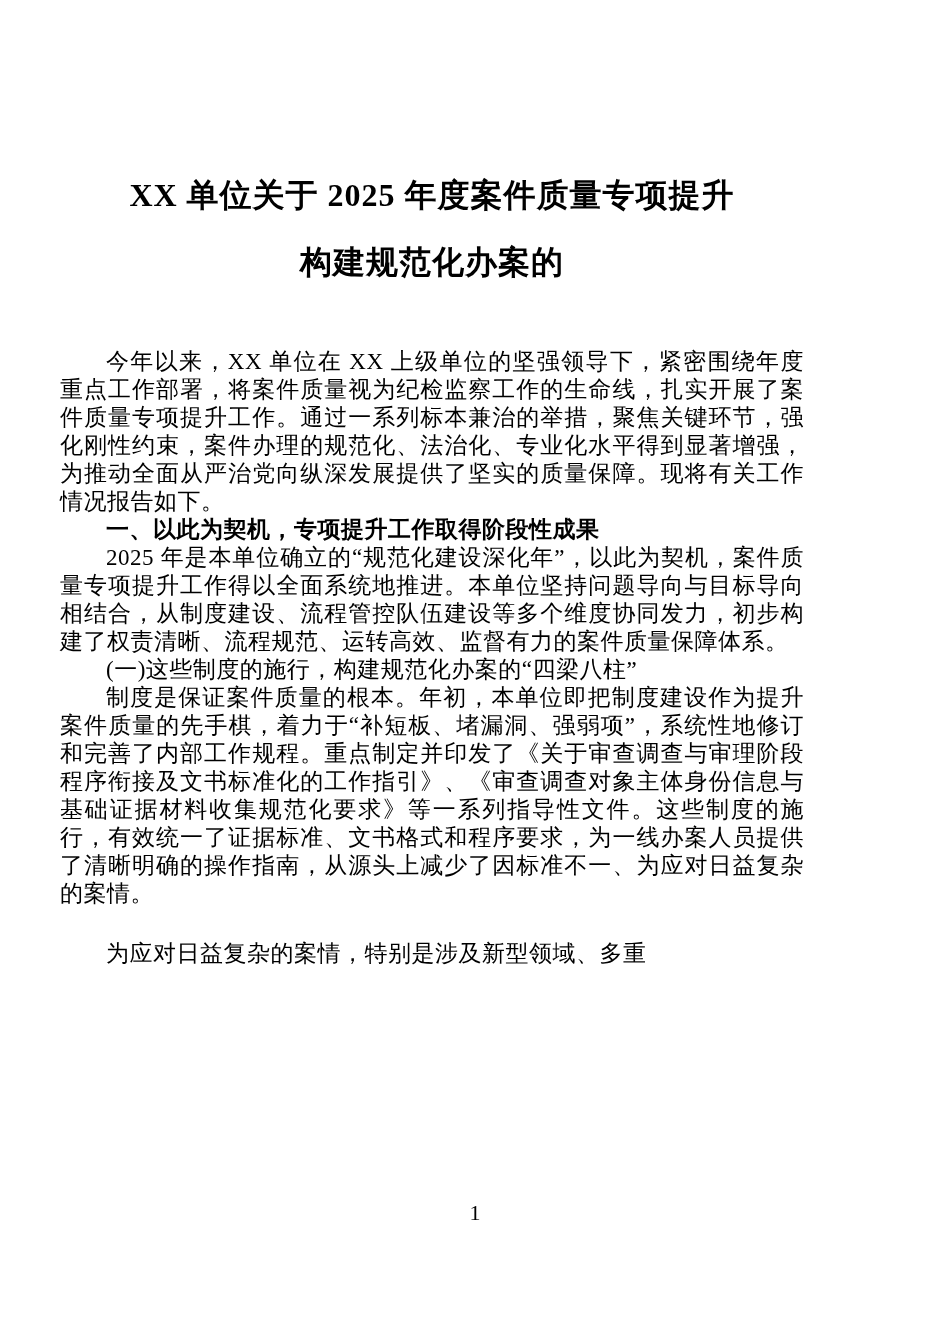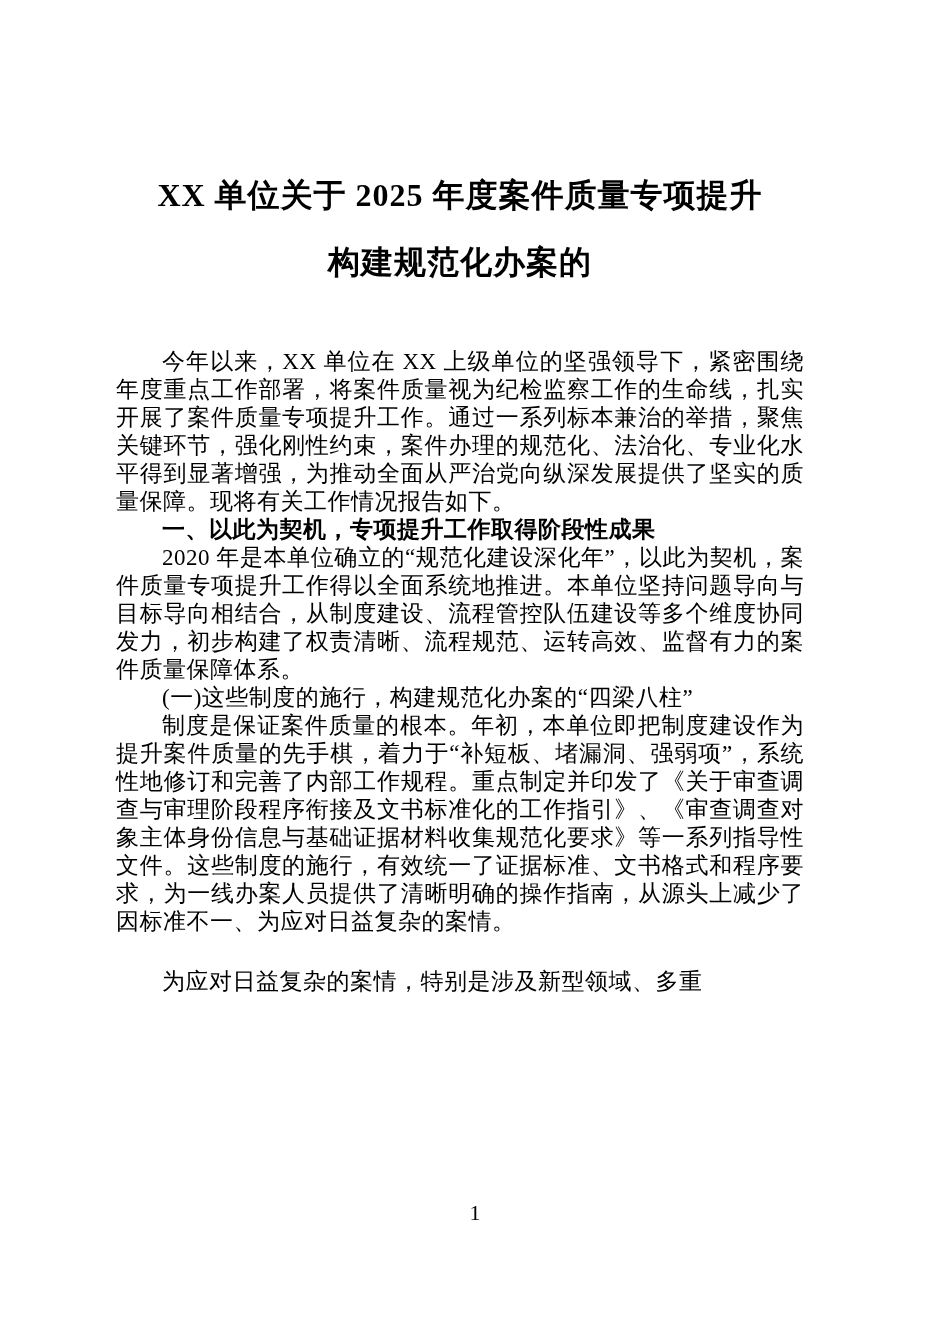--- a/index.html
+++ b/index.html
@@ -12,21 +12,21 @@
     height: 1344px;
     font-family: "Liberation Serif", "DejaVu Serif", serif;
     color: #000000;
     overflow: hidden;
   }
   .page {
     position: relative;
     width: 950px;
     height: 1344px;
     box-sizing: border-box;
-    padding: 162px 146px 0 116px;
+    padding: 162px 146px 0 60px;
     background: #ffffff;
   }
   .doc-title {
     margin: 0 0 52px 0;
     font-size: 32px;
     font-weight: bold;
     text-align: center;
     line-height: 67px;
     letter-spacing: 1px;
   }
@@ -67,21 +67,21 @@
 <div class="page">
 
   <h1 class="doc-title">
     <span class="title-line">XX 单位关于 2025 年度案件质量专项提升</span>
     <span class="title-line">构建规范化办案的</span>
   </h1>
 
   <div class="doc-body">
     <p class="para body-para">今年以来，XX 单位在 XX 上级单位的坚强领导下，紧密围绕年度重点工作部署，将案件质量视为纪检监察工作的生命线，扎实开展了案件质量专项提升工作。通过一系列标本兼治的举措，聚焦关键环节，强化刚性约束，案件办理的规范化、法治化、专业化水平得到显著增强，为推动全面从严治党向纵深发展提供了坚实的质量保障。现将有关工作情况报告如下。</p>
     <p class="para heading-para">一、以此为契机，专项提升工作取得阶段性成果</p>
-    <p class="para body-para">2020 年是本单位确立的“规范化建设深化年”，以此为契机，案件质量专项提升工作得以全面系统地推进。本单位坚持问题导向与目标导向相结合，从制度建设、流程管控队伍建设等多个维度协同发力，初步构建了权责清晰、流程规范、运转高效、监督有力的案件质量保障体系。</p>
+    <p class="para body-para">2025 年是本单位确立的“规范化建设深化年”，以此为契机，案件质量专项提升工作得以全面系统地推进。本单位坚持问题导向与目标导向相结合，从制度建设、流程管控队伍建设等多个维度协同发力，初步构建了权责清晰、流程规范、运转高效、监督有力的案件质量保障体系。</p>
     <p class="para subheading-para">(一)这些制度的施行，构建规范化办案的“四梁八柱”</p>
     <p class="para body-para">制度是保证案件质量的根本。年初，本单位即把制度建设作为提升案件质量的先手棋，着力于“补短板、堵漏洞、强弱项”，系统性地修订和完善了内部工作规程。重点制定并印发了《关于审查调查与审理阶段程序衔接及文书标准化的工作指引》、《审查调查对象主体身份信息与基础证据材料收集规范化要求》等一系列指导性文件。这些制度的施行，有效统一了证据标准、文书格式和程序要求，为一线办案人员提供了清晰明确的操作指南，从源头上减少了因标准不一、为应对日益复杂的案情。</p>
     <p class="para body-para last-para">为应对日益复杂的案情，特别是涉及新型领域、多重</p>
   </div>
 
   <div class="footer">
     <span class="page-number">1</span>
   </div>
 
 </div>

